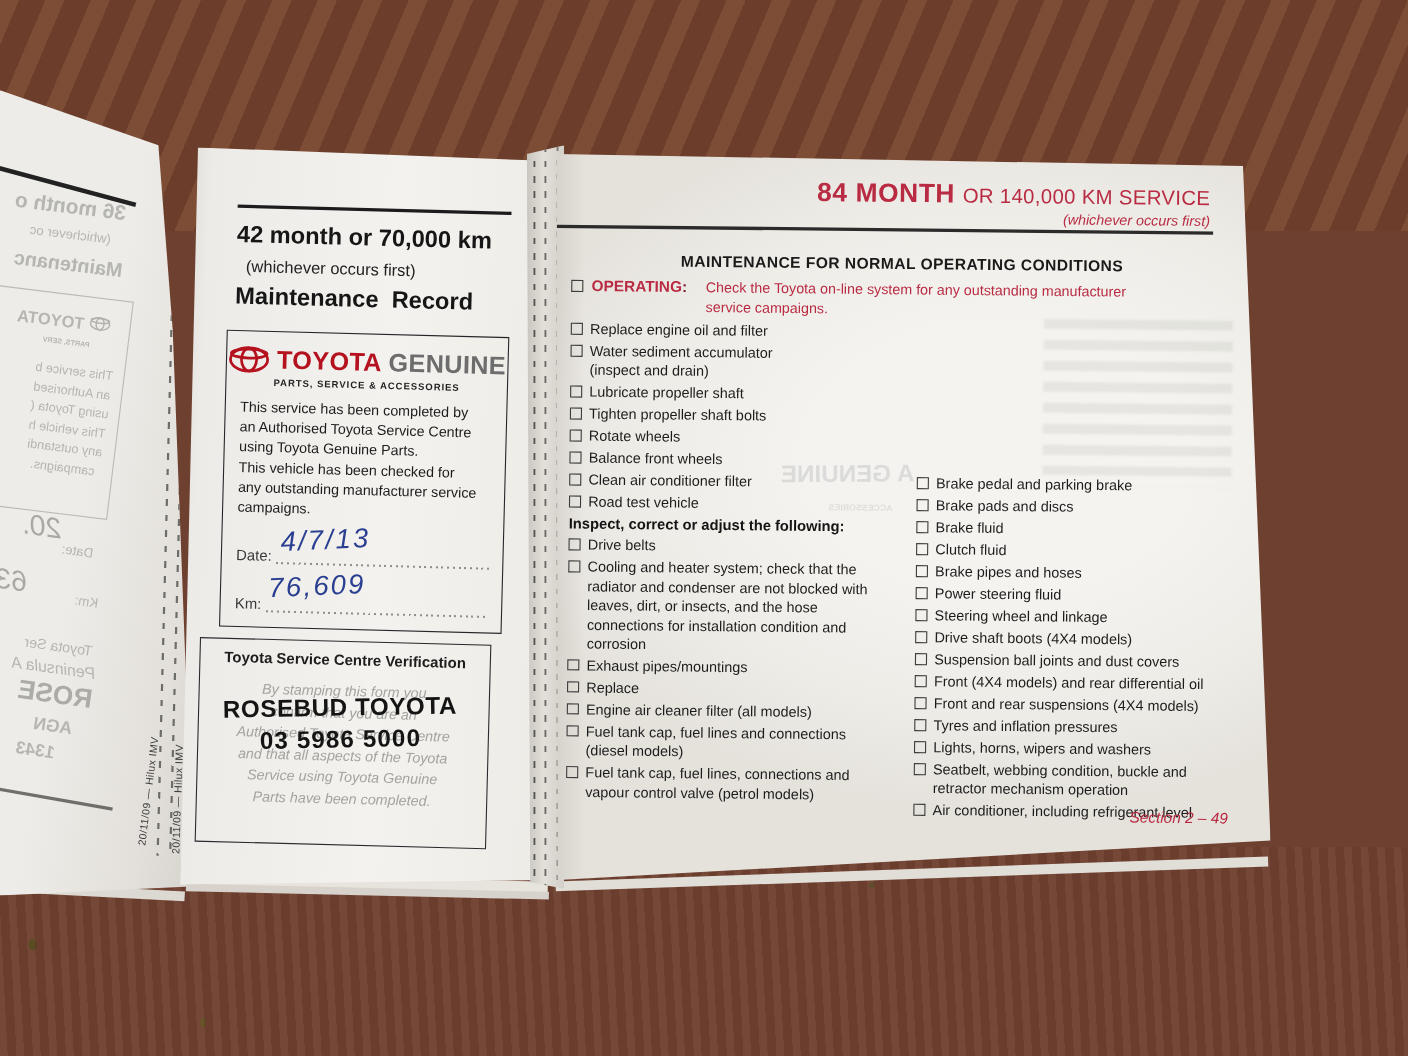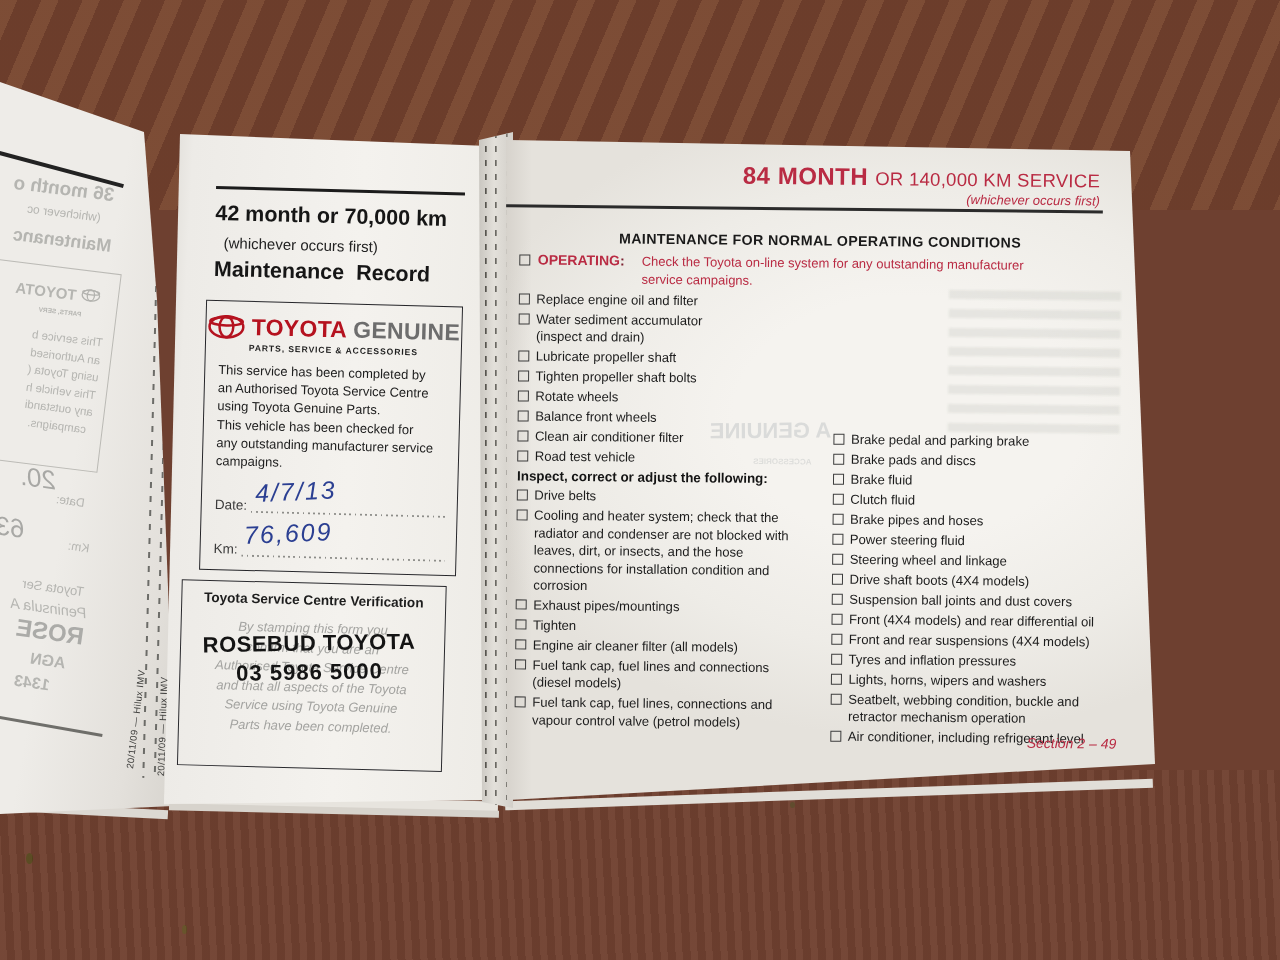--- a/index.html
+++ b/index.html
@@ -334,21 +334,21 @@
 corrosion</span>
             </div>
 
             <div class="check-item">
               <span class="cbx"></span>
               <span class="lbl">Exhaust pipes/mountings</span>
             </div>
 
             <div class="check-item">
               <span class="cbx"></span>
-              <span class="lbl">Tighten</span>
+              <span class="lbl">Replace</span>
             </div>
 
             <div class="check-item">
               <span class="cbx"></span>
               <span class="lbl">Engine air cleaner filter (all models)</span>
             </div>
 
             <div class="check-item">
               <span class="cbx"></span>
               <span class="lbl">Fuel tank cap, fuel lines and connections

